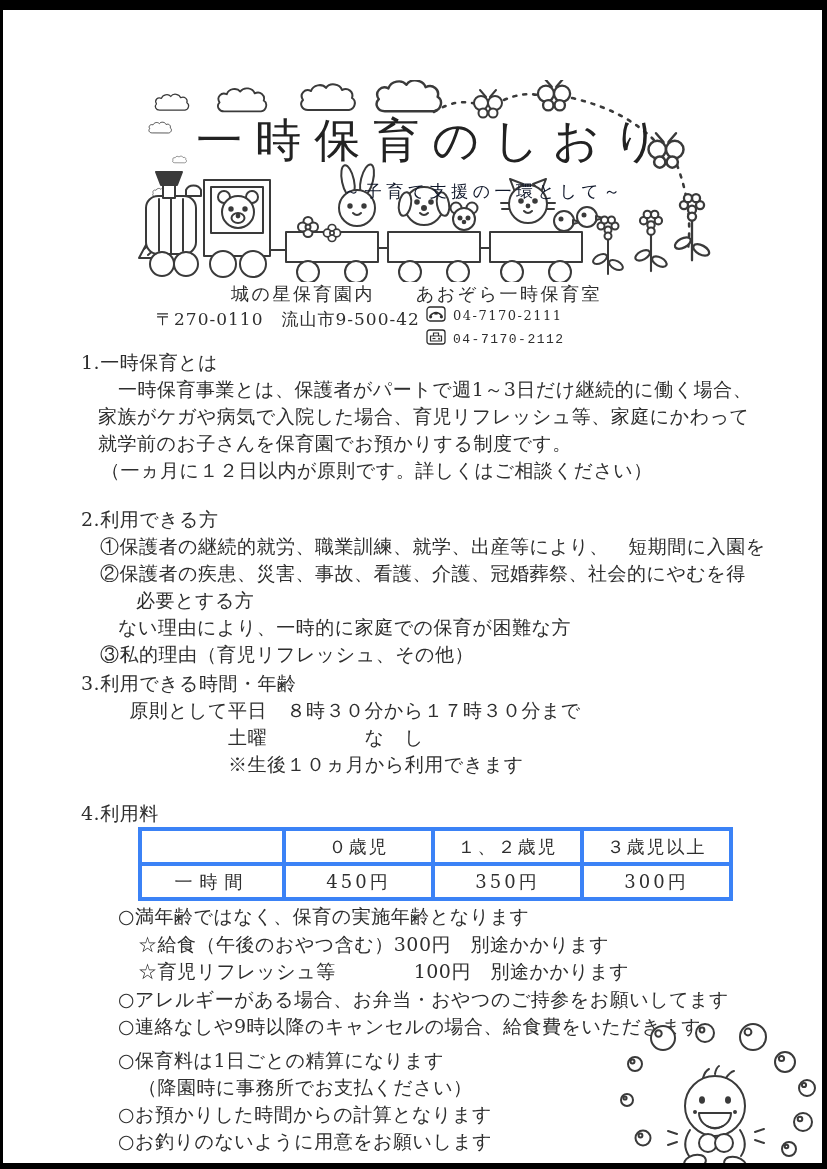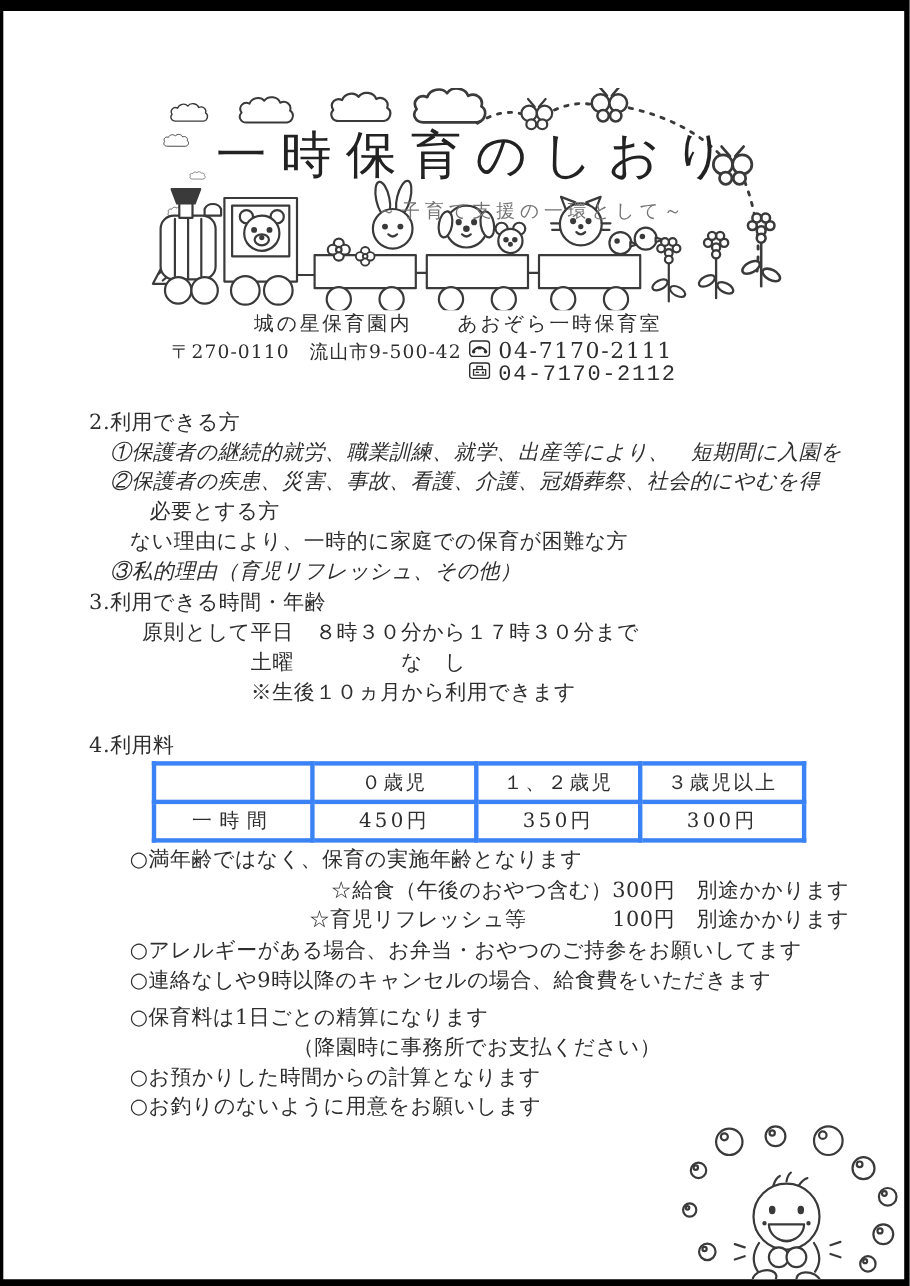--- a/index.html
+++ b/index.html
@@ -13,41 +13,41 @@
   svg{display:block;}
   .line-art{stroke:#3a3a3a; fill:#fff; stroke-width:2; stroke-linecap:round; stroke-linejoin:round;}
 
   .header-art{position:absolute; left:133px; top:70px; width:575px; height:202px;}
   .doc-title{
     position:absolute; left:165px; top:100px; width:520px; text-align:center;
     font-size:46px; letter-spacing:13px; text-indent:13px; color:#222; white-space:nowrap;
   }
   .doc-subtitle{
     position:absolute; left:321px; top:170px; width:320px; text-align:center;
-    font-size:17px; letter-spacing:4.5px; color:#737373; white-space:nowrap;
+    font-size:17px; letter-spacing:4.5px; color:#0f172a; white-space:nowrap;
   }
   .org-line{position:absolute; left:228px; top:272px; font-size:18px; letter-spacing:2.5px; white-space:nowrap;}
   .postal-line{position:absolute; left:153px; top:298px; font-size:17px; letter-spacing:1px; white-space:nowrap;}
-  .tel-line,.fax-line{position:absolute; left:423px; font-size:20px; letter-spacing:1.5px;
+  .tel-line,.fax-line{position:absolute; left:423px; font-size:13px; letter-spacing:1.5px;
     display:flex; align-items:center; gap:7px; white-space:nowrap;}
   .tel-line{top:296px;} .fax-line{top:319px;font-family:Liberation Mono, monospace;}
   .cicon svg{display:inline-block;}
 
   .content{
     position:absolute; left:0; top:339px; width:100%;
     padding:0 50px 0 78px; box-sizing:border-box;
     font-size:19px; line-height:27px; letter-spacing:0.5px;
   }
   .line{white-space:nowrap;}
   .hline{white-space:nowrap;}
   .ind-a{padding-left:17px;}   
   .ind-b{padding-left:37px;}   
-  .ind-c{padding-left:19px;font-style:italic;}   
+  .ind-c{padding-left:19px;}   
   .ind-d{padding-left:55px;}   
-  .ind-e{padding-left:57px;text-align:right;}   
+  .ind-e{padding-left:57px;}   
   .ind-f{padding-left:20px;}   
 
   .sec-2{margin-top:22px;}
   .sec-3{margin-top:2px;}
   .sec-4{margin-top:22px;}
 
   .sched{display:flex; padding-left:17px;}
   .sched-label{width:130px; flex:none;text-align:right;}
   .sched-lines > div{white-space:nowrap;}
 
@@ -239,20 +239,27 @@
         <path d="M7.5 4 h5 v3 h-5 Z M4.5 7 h11 v5 h-11 Z" fill="none" stroke="#2e2e2e" stroke-width="1.2"></path>
         <path d="M6.5 9.5 h3" stroke="#2e2e2e" stroke-width="1.2"></path>
         <circle cx="13" cy="9.8" r="1" fill="#2e2e2e"></circle>
       </svg>
     </span>
     <span>04-7170-2112</span>
   </div>
 
   <div class="content">
 
+    <div class="sec sec-1">
+      <div class="hline"><span>1.</span><span>一時保育とは</span></div>
+      <div class="line ind-b">一時保育事業とは、保護者がパートで週1～3日だけ継続的に働く場合、</div>
+      <div class="line ind-a">家族がケガや病気で入院した場合、育児リフレッシュ等、家庭にかわって</div>
+      <div class="line ind-a">就学前のお子さんを保育園でお預かりする制度です。</div>
+      <div class="line ind-f">（一ヵ月に１２日以内が原則です。詳しくはご相談ください）</div>
+    </div>
 
     <div class="sec sec-2">
       <div class="hline"><span>2.</span><span>利用できる方</span></div>
       <div class="line ind-c">①保護者の継続的就労、職業訓練、就学、出産等により、　短期間に入園を</div>
       <div class="line ind-c">②保護者の疾患、災害、事故、看護、介護、冠婚葬祭、社会的にやむを得</div>
       <div class="line ind-d">必要とする方</div>
       <div class="line ind-b">ない理由により、一時的に家庭での保育が困難な方</div>
       <div class="line ind-c">③私的理由（育児リフレッシュ、その他）</div>
     </div>
 

